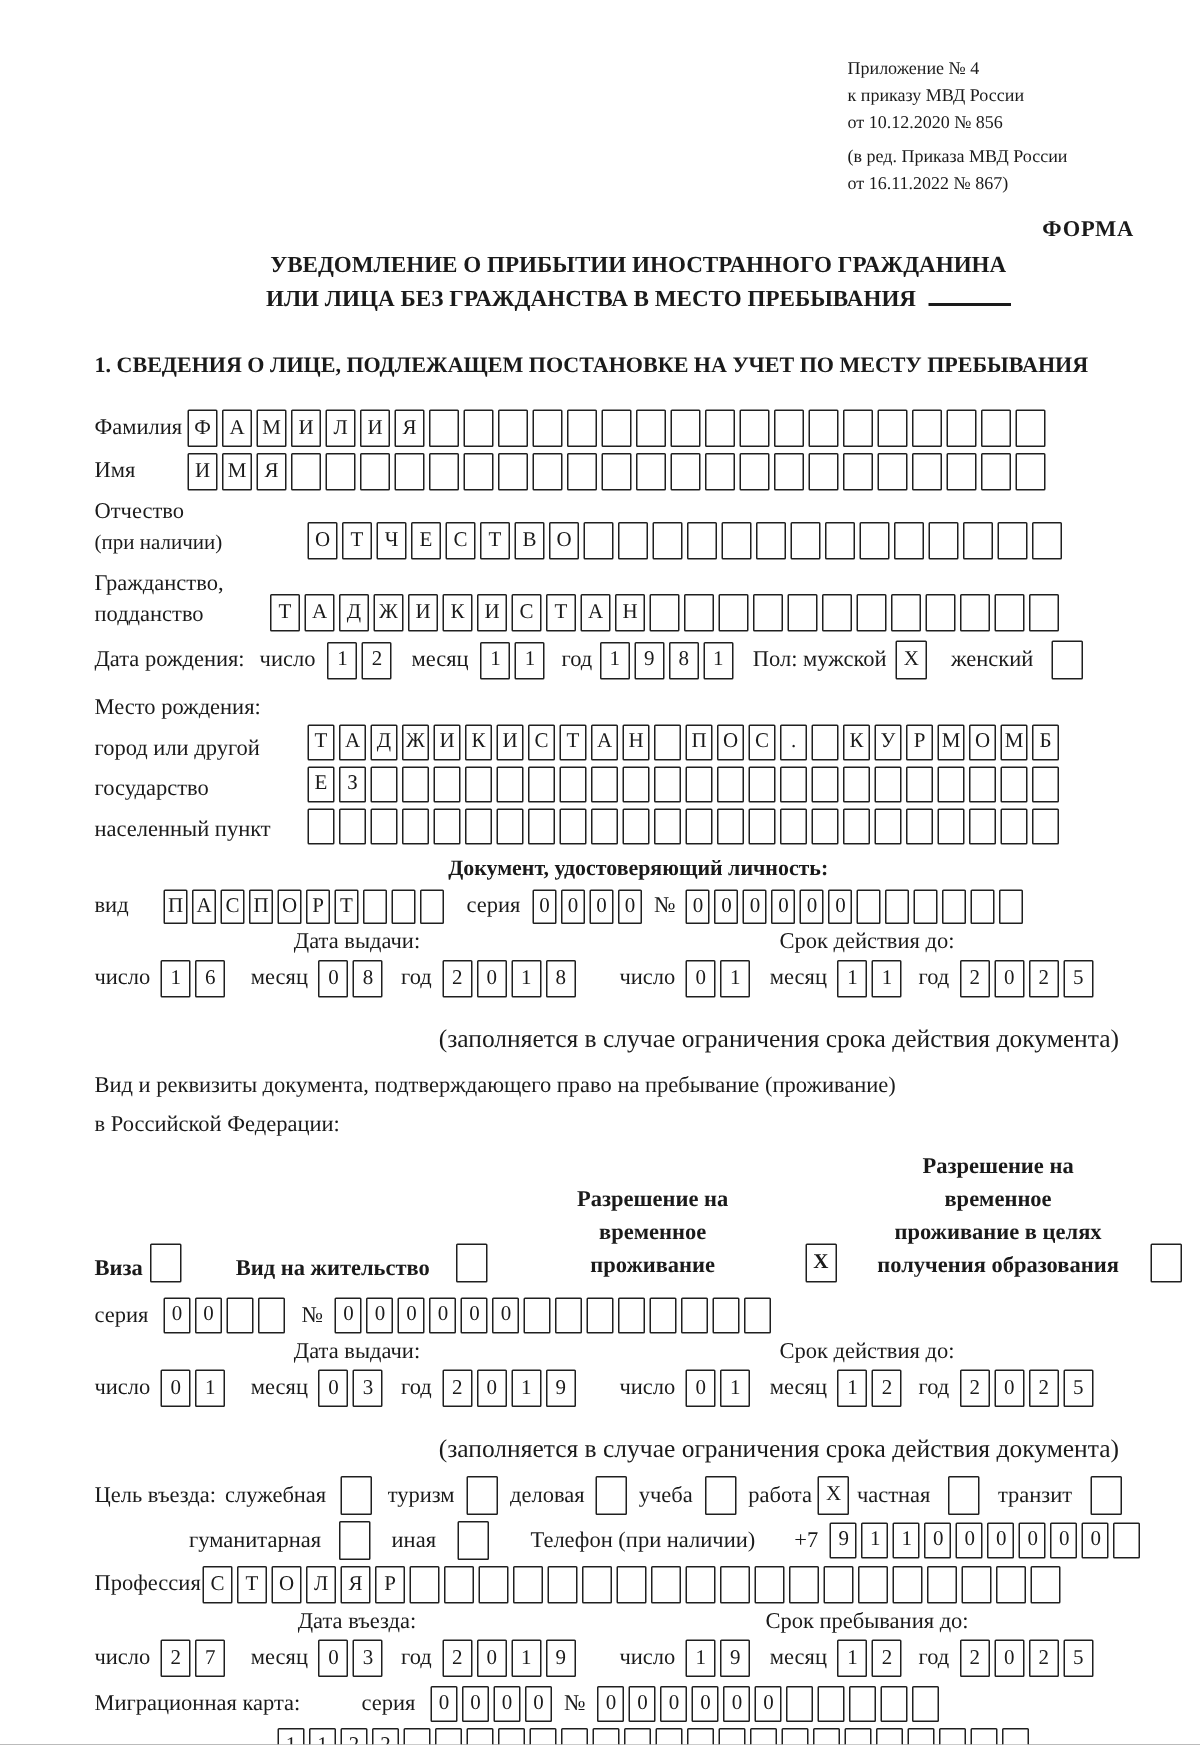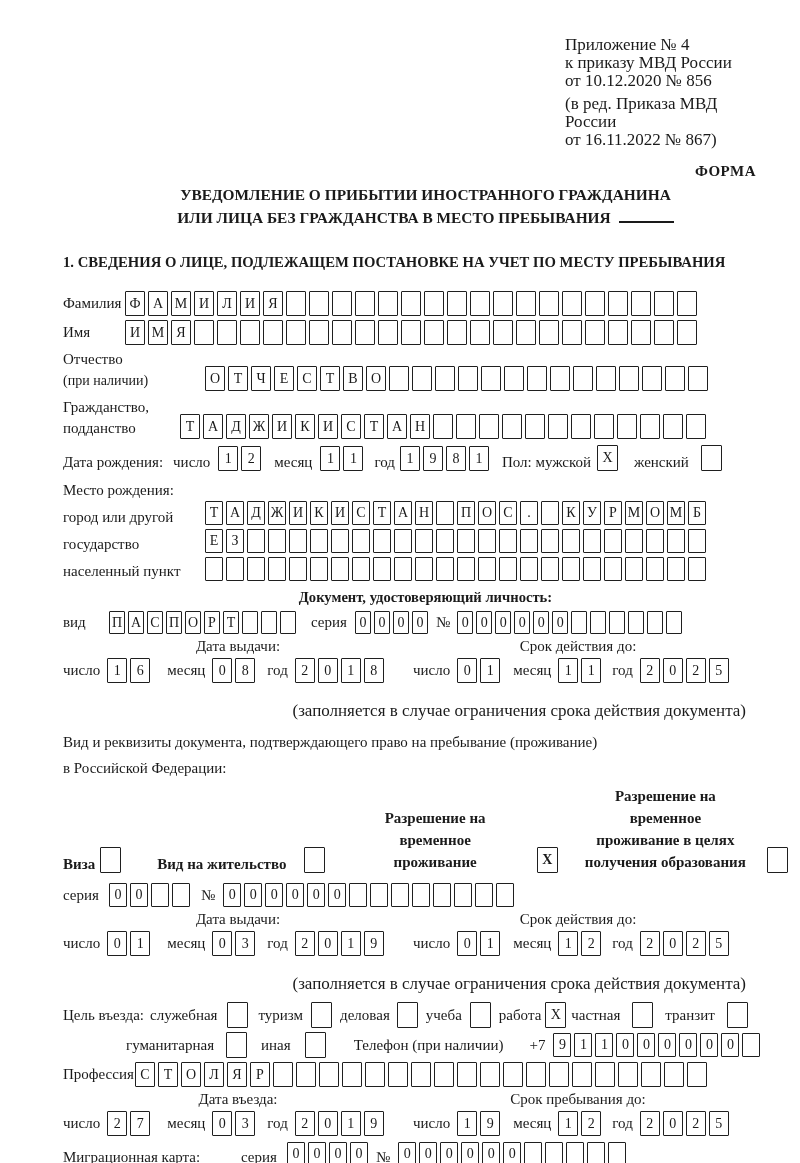--- a/index.html
+++ b/index.html
@@ -3,21 +3,21 @@
 <meta charset="utf-8">
 <style>
   html,body{margin:0;padding:0;background:#888;}
   .page{
     width:800px;height:1163px;background:#fff;color:#1a1a1a;
     font-family:"Liberation Serif","DejaVu Serif",serif;
     box-sizing:border-box;padding:36px 12px 10px 63px;
     position:relative;overflow:hidden;
   }
   
-  .appendix{width:195px;margin-left:auto;margin-right:28px;font-size:17px;line-height:18px;}
+  .appendix{width:195px;margin-left:auto;margin-right:28px;font-size:12px;line-height:18px;}
   .appendix .grp2{margin-top:5px;}
   .forma{margin-top:14px;text-align:right;padding-right:32px;font-weight:bold;font-size:15px;letter-spacing:.5px;}
   
   .title{margin-top:3px;text-align:center;font-weight:bold;font-size:15.4px;line-height:23px;}
   .uline{display:inline-block;width:55px;border-bottom:2px solid #1a1a1a;height:12px;margin-left:8px;}
   .h1{margin-top:25px;font-weight:bold;font-size:14.7px;}
   
   .rows{margin-top:20px;font-size:15px;}
   .frow{display:flex;align-items:center;margin-bottom:4px;}
   .frow.top{align-items:flex-end;}
@@ -27,21 +27,21 @@
   .cell{
     display:inline-flex;align-items:center;justify-content:center;
     box-sizing:border-box;border:1.8px solid #1f1f1f;border-radius:1px;
     height:25px;width:20px;margin-right:3px;background:#fff;
     font-size:14px;line-height:1;
   }
   .c24 .cell{width:18px;height:24px;}
   .c22 .cell{width:16px;height:23px;border-width:1.6px;}
   .chk{display:inline-flex;}
   .chk .cell{width:21px;height:26px;margin-right:0;}
-  .mt2{margin-top:2px;} .mt4{margin-top:4px;} .mt6{margin-top:6px;align-items:flex-end;}
+  .mt2{margin-top:2px;} .mt4{margin-top:4px;} .mt6{margin-top:6px;}
   .dhead{display:flex;font-size:15px;margin-bottom:3px;}
   .dhead .h-left{width:350px;text-align:center;}
   .dhead .h-right{width:330px;text-align:center;}
   .dgroup{display:inline-flex;align-items:center;}
   .dgroup .lbl{margin-right:7px;}
   .note{font-size:17px;text-align:right;padding-right:42px;margin-top:18px;margin-bottom:8px;}
   .intro{font-size:15px;line-height:26px;}
   .opts{display:flex;align-items:flex-end;margin-top:4px;margin-bottom:10px;font-weight:bold;}
   .optlines{text-align:center;line-height:22px;}
   .stack{display:flex;flex-direction:column;}

